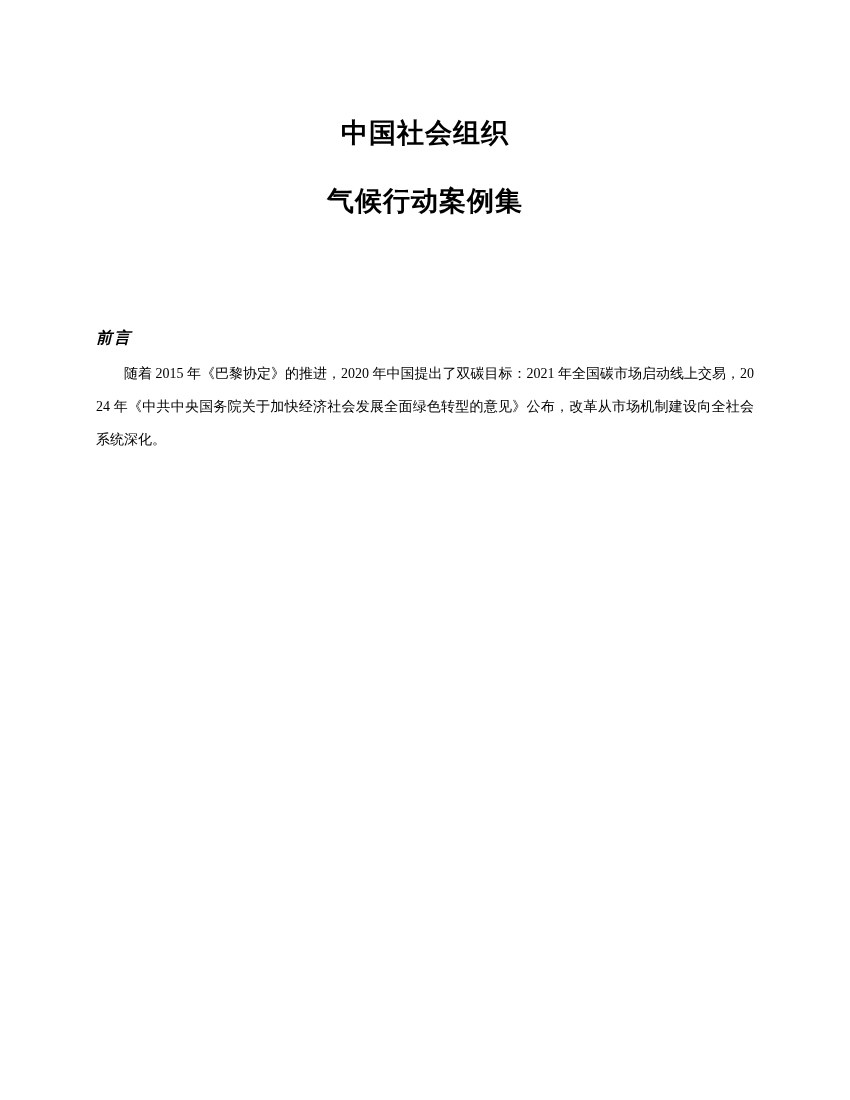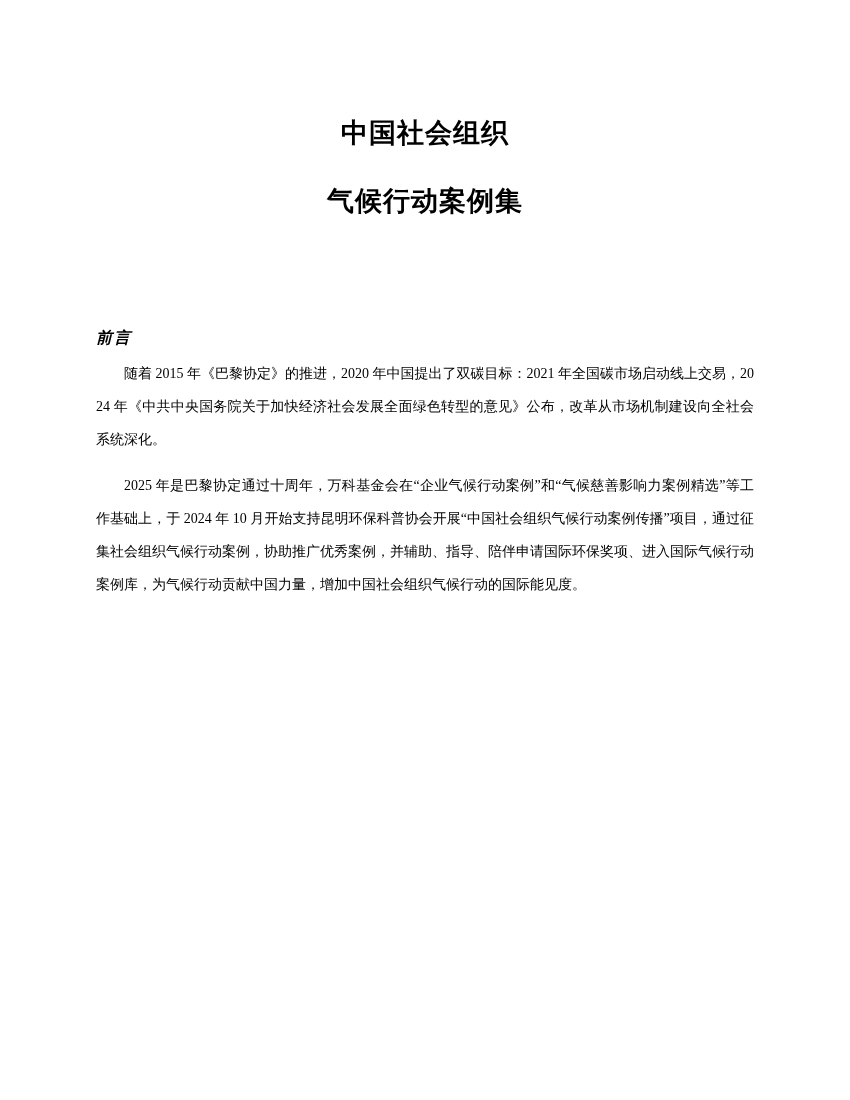--- a/index.html
+++ b/index.html
@@ -65,16 +65,15 @@
 
   <h1 class="title">
     <span class="title-line title-line-1">中国社会组织</span>
     <span class="title-line title-line-2">气候行动案例集</span>
   </h1>
 
   <h2 class="section-heading">前言</h2>
 
   <div class="body-text">
     <p class="para">随着 2015 年《巴黎协定》的推进，2020 年中国提出了双碳目标：2021 年全国碳市场启动线上交易，2024 年《中共中央国务院关于加快经济社会发展全面绿色转型的意见》公布，改革从市场机制建设向全社会系统深化。</p>
-    <p class="para">2025 年是巴黎协定通过十周年，万科基金会在“企业气候行动案例”和“气候慈善影响力案例精选”等工作基础上，于 2024 年 10 月开始支持昆明环保科普协会开展“中国社会组织气候行动案例传播”项目，通过征集社会组织气候行动案例，协助推广优秀案例，并辅助、指导、陪伴申请国际环保奖项、进入国际气候行动案例库，为气候行动贡献中国力量，增加中国社会组织气候行动的国际能见度。</p>
   </div>
 
 </div>
 
 </body></html>

